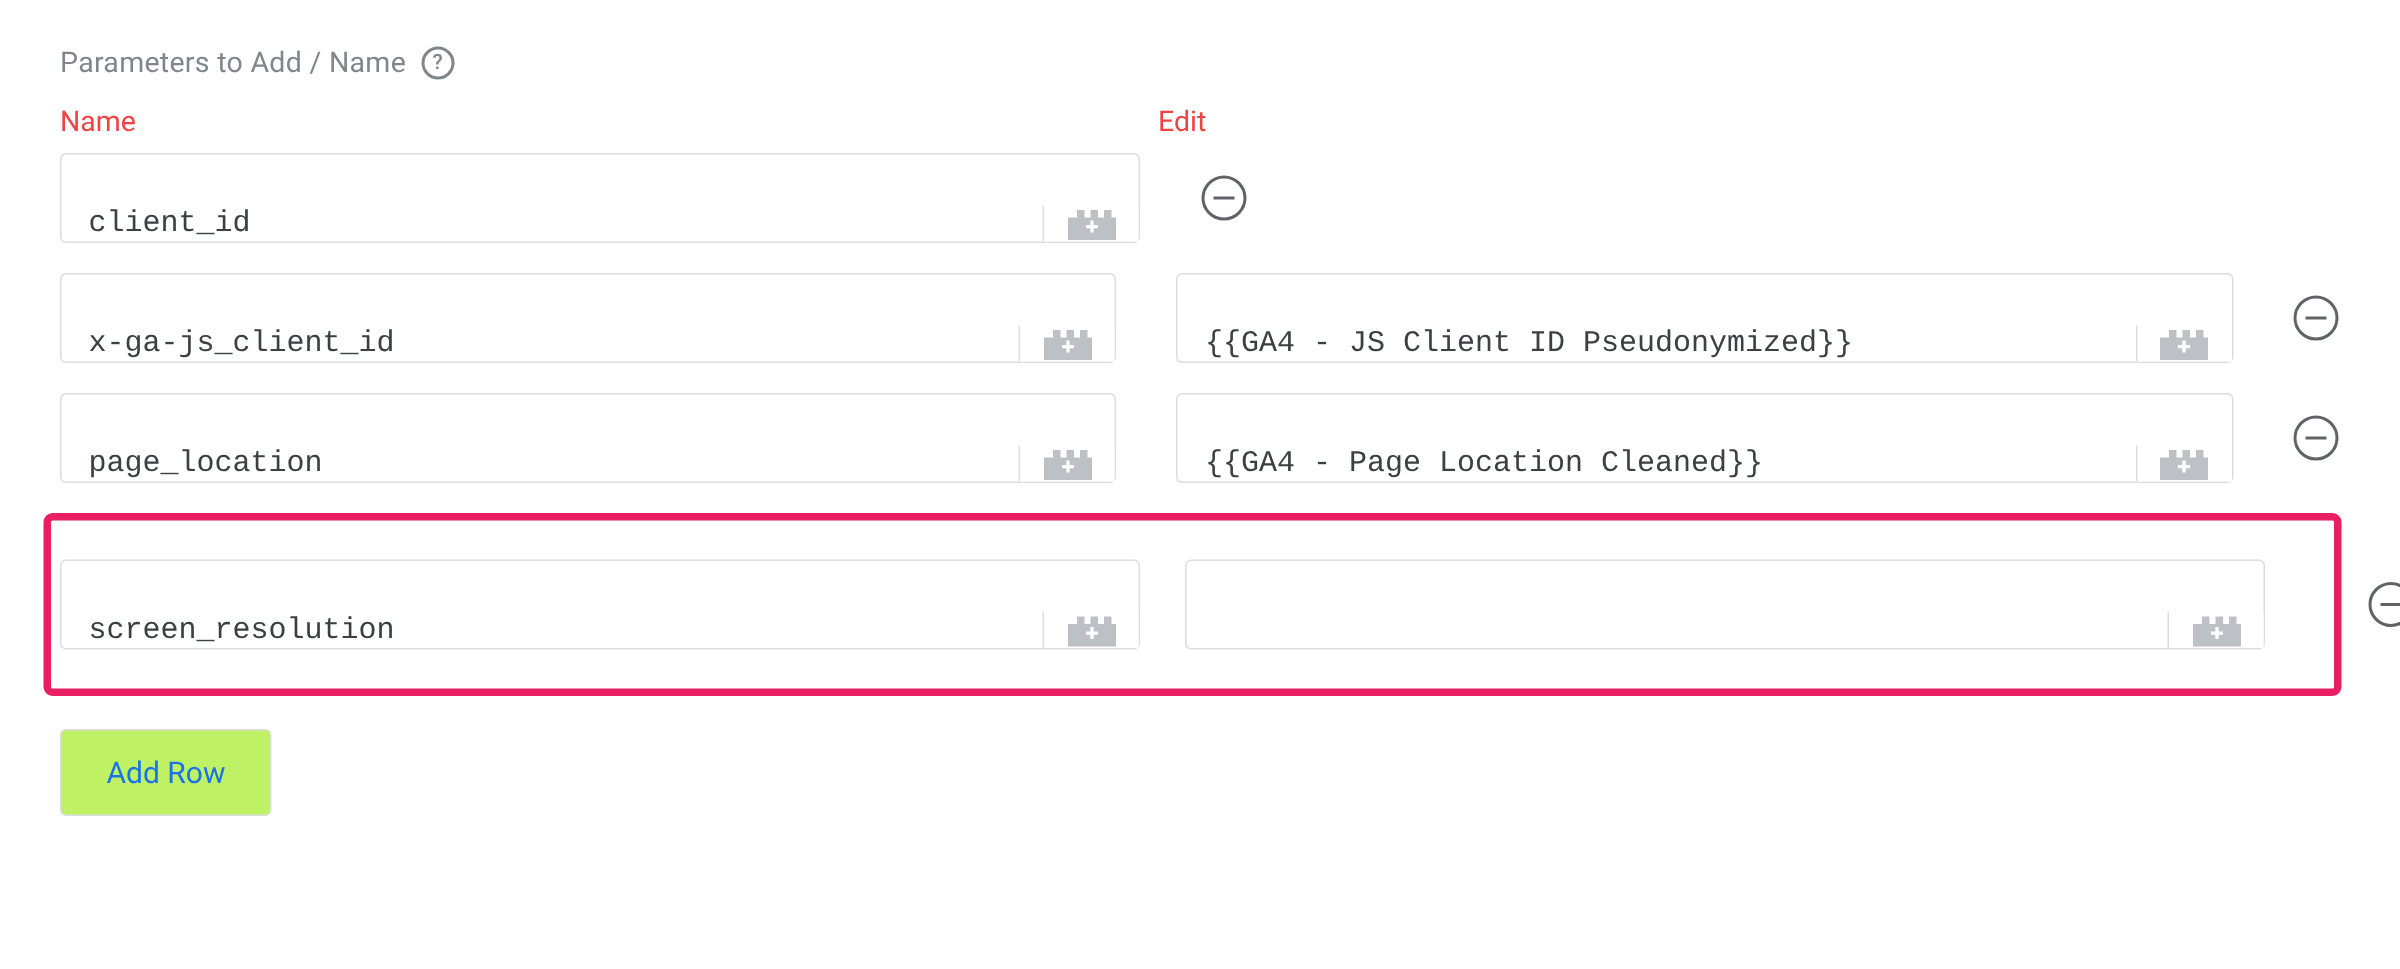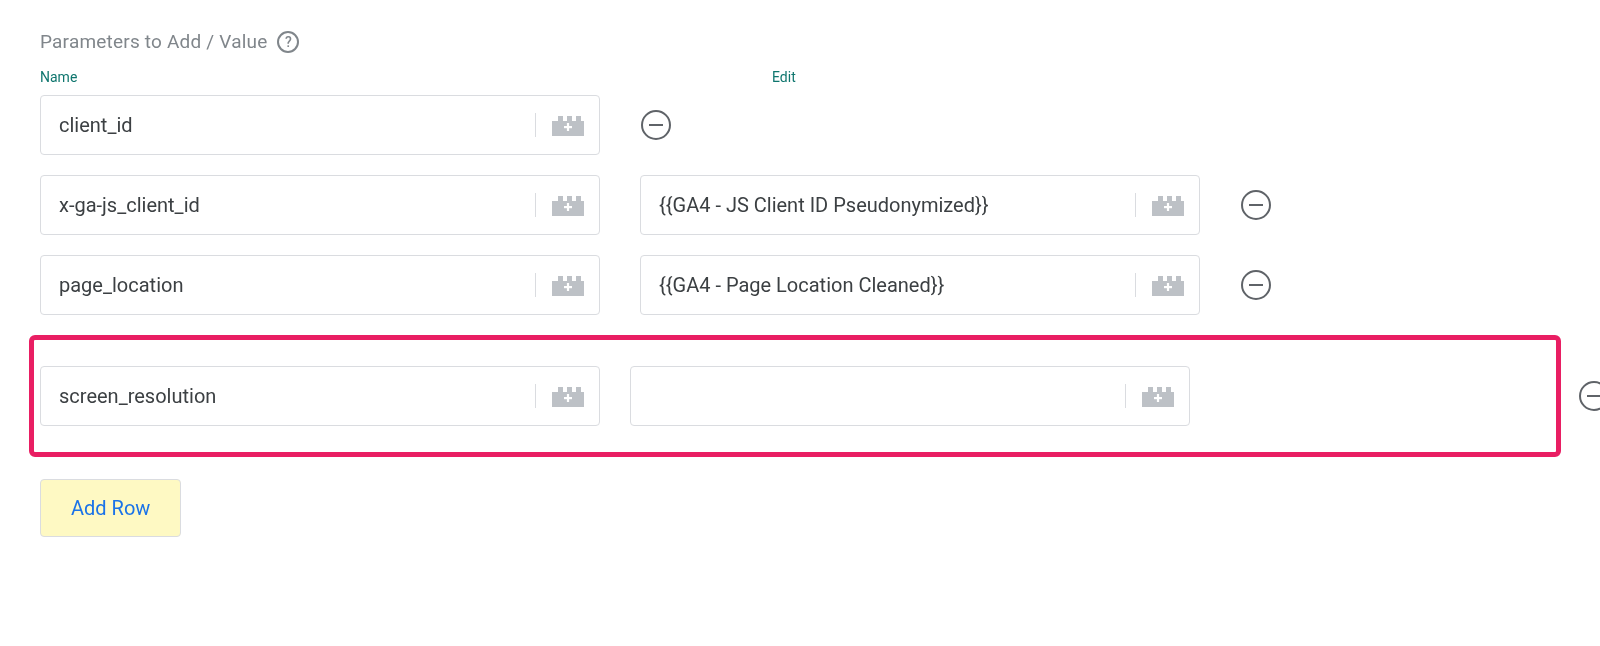--- a/index.html
+++ b/index.html
@@ -36,22 +36,22 @@
       font-size: 14px;
       color: #80868b;
       font-weight: 500;
     }
     .col-headers {
       display: flex;
       gap: 40px;
       margin-bottom: 10px;
     }
     .col-header {
-      font-size: 14px;
-      color: #0f766e;
+      font-size: 19px;
+      color: #ef4444;
     }
     .col-header.name {
       width: 692px;
     }
     .col-header.value {
       width: 692px;
     }
     .rows {
       display: flex;
       flex-direction: column;
@@ -70,26 +70,27 @@
       margin-left: -11px;
       margin-right: -1px;
       gap: 30px;
     }
     .row.highlighted .remove-btn-wrap {
       position: absolute;
       right: -54px;
     }
     .field {
       display: flex;
-      width: 560px;
+      width: 720px;
       border: 1px solid #dadce0;
       border-radius: 4px;
       height: 60px;
-      align-items: center;
+      align-items: flex-end;
       background: #fff;
+      font-family: Liberation Mono, monospace;
     }
     .field-input {
       flex: 1;
       border: none;
       outline: none;
       padding: 0 18px;
       font-size: 20px;
       color: #3c4043;
       background: transparent;
       font-family: inherit;
@@ -128,34 +129,34 @@
       width: 14px;
       height: 2.5px;
       background: #5f6368;
       display: block;
     }
     .add-row-wrap {
       margin-top: 22px;
     }
     .add-row-btn {
       border: 1px solid #dadce0;
-      background: #fef9c3;
+      background: #bef264;
       color: #1a73e8;
       font-size: 20px;
       padding: 16px 30px;
       border-radius: 4px;
       cursor: pointer;
       font-family: inherit;
     }
   </style>
 </head>
 <body>
 
 <div class="section-header">
-  <span class="section-title">Parameters to Add / Value</span>
+  <span class="section-title">Parameters to Add / Name</span>
   <span class="help-icon">?</span>
 </div>
 
 <div class="col-headers">
   <div class="col-header name">Name</div>
   <div class="col-header value">Edit</div>
 </div>
 
 <div class="rows" id="rows-container">
   <div class="row">

